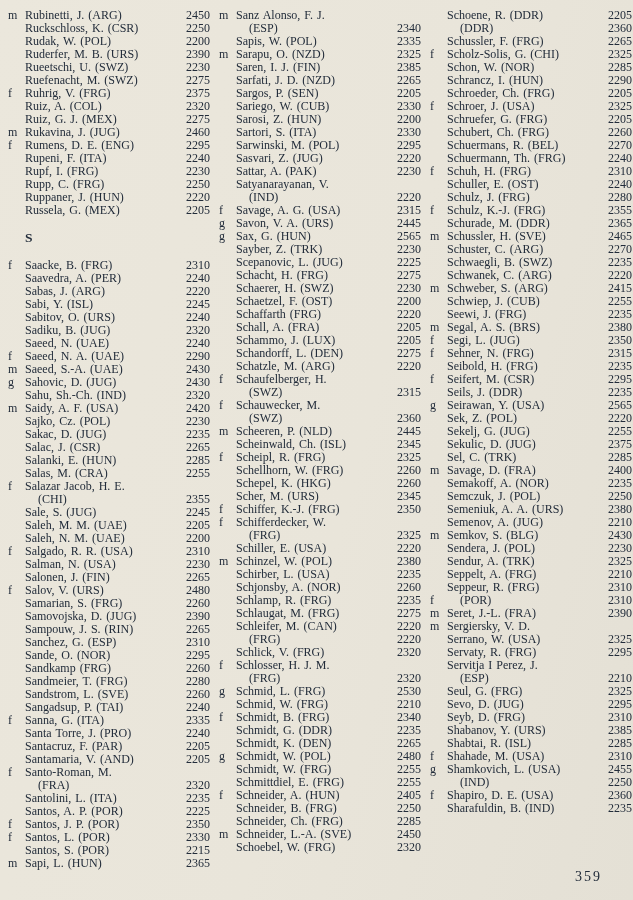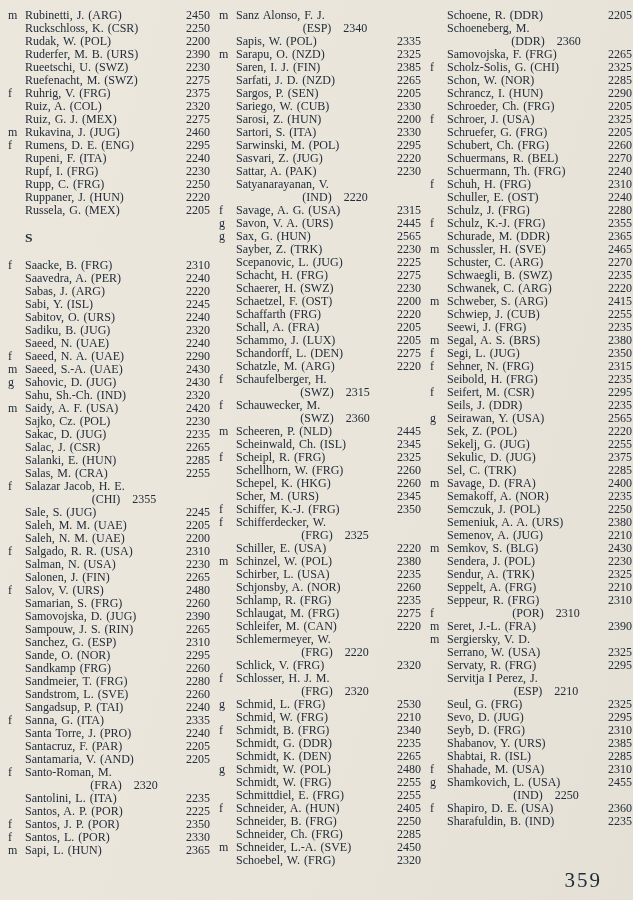--- a/index.html
+++ b/index.html
@@ -11,25 +11,25 @@
     color:#222c3a;
   }
   .cols { display:flex; padding:9px 5px 0 8px; gap:9px; }
   .col { width:202px; flex:none; }
   .row { display:flex; line-height:13px; font-size:12px; word-spacing:1px; }
   .tl { width:17px; flex:none; }
   .nm { flex:1; white-space:nowrap; overflow:hidden; }
   .rt { flex:none; width:36px; text-align:right; }
   .nm2 { flex:1; min-width:0; }
   .l1 { white-space:nowrap; line-height:13px; overflow:hidden; }
-  .l2 { display:flex; justify-content:center; padding-left:13px; line-height:13px; }
+  .l2 { display:flex; justify-content:space-between; padding-left:13px; line-height:13px; }
   .section { font-size:13.5px; font-weight:bold; margin:14px 0 14px 17px; line-height:14px; }
   .pageno {
-    position:absolute; right:31px; bottom:7px;
-    font-size:21px; letter-spacing:2px; color:#222c3a;
+    position:absolute; right:31px; bottom:15px;
+    font-size:14px; letter-spacing:2px; color:#222c3a;
   }
 </style>
 </head>
 <body>
 
 <div class="page">
   <div class="cols">
     <div class="col">
         <div class="row">
           <span class="tl">m</span>
@@ -331,20 +331,25 @@
           <span class="tl">f</span>
           <span class="nm">Santos, J. P. (POR)</span>
           <span class="rt">2350</span>
         </div>
         <div class="row">
           <span class="tl">f</span>
           <span class="nm">Santos, L. (POR)</span>
           <span class="rt">2330</span>
         </div>
         <div class="row">
+          <span class="tl"></span>
+          <span class="nm">Santos, S. (POR)</span>
+          <span class="rt">2215</span>
+        </div>
+        <div class="row">
           <span class="tl">m</span>
           <span class="nm">Sapi, L. (HUN)</span>
           <span class="rt">2365</span>
         </div>
       </div>
     <div class="col">
         <div class="row">
           <span class="tl">m</span>
           <div class="nm2">
             <div class="l1">Sanz Alonso, F. J.</div>
@@ -580,21 +585,20 @@
           <span class="rt">2275</span>
         </div>
         <div class="row">
           <span class="tl"></span>
           <span class="nm">Schleifer, M. (CAN)</span>
           <span class="rt">2220</span>
         </div>
         <div class="row">
           <span class="tl"></span>
           <div class="nm2">
-            <div class="l1">Schlemermeyer, W.</div>
             <div class="l2">
               <span>(FRG)</span>
               <span class="rt">2220</span>
             </div>
           </div>
         </div>
         <div class="row">
           <span class="tl"></span>
           <span class="nm">Schlick, V. (FRG)</span>
           <span class="rt">2320</span>
@@ -677,30 +681,29 @@
       </div>
     <div class="col">
         <div class="row">
           <span class="tl"></span>
           <span class="nm">Schoene, R. (DDR)</span>
           <span class="rt">2205</span>
         </div>
         <div class="row">
           <span class="tl"></span>
           <div class="nm2">
-            <div class="l1">Schoeneberg, M.</div>
             <div class="l2">
               <span>(DDR)</span>
               <span class="rt">2360</span>
             </div>
           </div>
         </div>
         <div class="row">
           <span class="tl"></span>
-          <span class="nm">Samovojska, F. (FRG)</span>
+          <span class="nm">Schussler, F. (FRG)</span>
           <span class="rt">2265</span>
         </div>
         <div class="row">
           <span class="tl">f</span>
           <span class="nm">Scholz-Solis, G. (CHI)</span>
           <span class="rt">2325</span>
         </div>
         <div class="row">
           <span class="tl"></span>
           <span class="nm">Schon, W. (NOR)</span>

